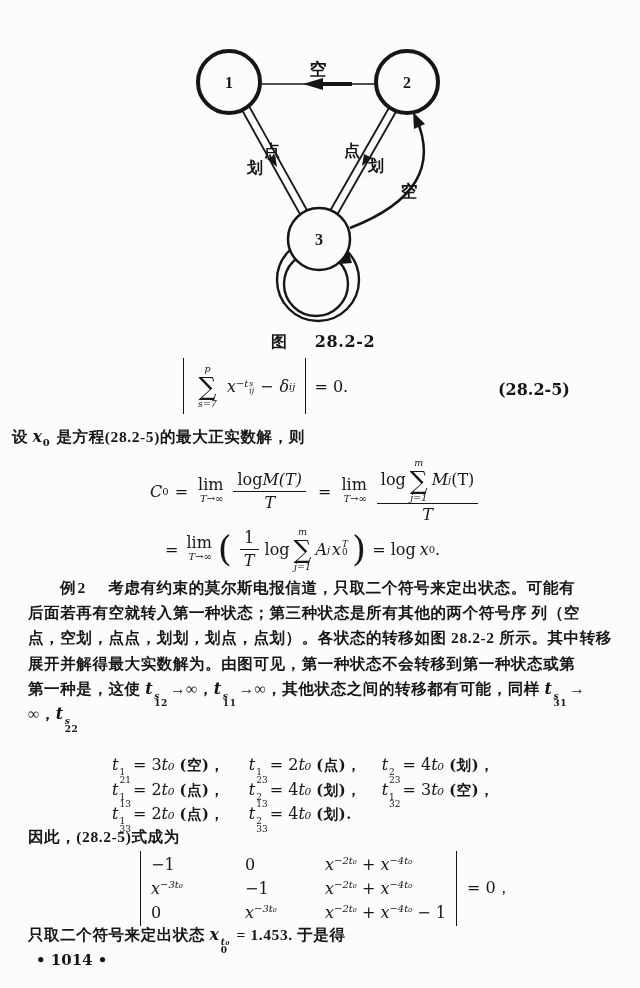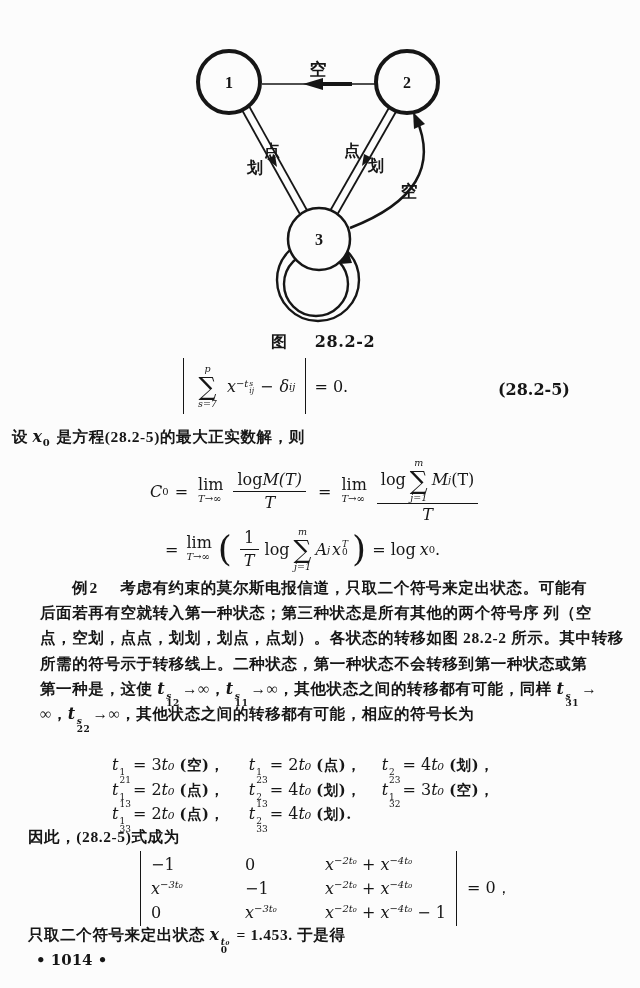--- a/index.html
+++ b/index.html
@@ -11,21 +11,21 @@
   .mvar{font-style:italic;font-family:"DejaVu Serif",serif;}
   .sup{font-size:10px;vertical-align:6px;font-style:italic;}
   .sub{font-size:10px;vertical-align:-4px;font-style:italic;}
   .ss{display:inline-flex;flex-direction:column;align-items:flex-start;line-height:0.85;
       font-size:9px;vertical-align:-5px;margin:0 2px 0 1px;font-style:italic;}
   .ss2{display:inline-flex;flex-direction:column;align-items:flex-start;line-height:0.95;
       font-size:7.5px;vertical-align:1px;margin-left:1px;font-style:italic;}
   .bigsum{display:inline-flex;flex-direction:column;align-items:center;line-height:1;margin:0 4px;}
   .bigsum .lm{font-size:9.5px;font-style:italic;}
   .bigsum .sy{font-size:25px;font-style:normal;}
-  .limst{display:inline-flex;flex-direction:column;align-items:flex-start;line-height:1.05;margin:0 4px;}
+  .limst{display:inline-flex;flex-direction:column;align-items:flex-end;line-height:1.05;margin:0 4px;}
   .limst .w{font-size:16px;}
   .limst .u{font-size:10px;font-style:italic;}
   .frac{display:inline-flex;flex-direction:column;align-items:center;margin:0 6px;line-height:1.2;}
   .frac .num{padding:0 4px 1px;}
   .frac .den{border-top:1.3px solid #161616;padding:1px 4px 0;align-self:stretch;text-align:center;}
   .vbars{display:inline-flex;align-items:center;border-left:1.4px solid #161616;
          border-right:1.4px solid #161616;padding:6px 10px;}
   .bigpar{font-size:36px;font-weight:normal;line-height:0;padding:0 2px;}
   .eqrow{display:flex;align-items:center;}
   .pline{height:25.2px;line-height:25.2px;white-space:nowrap;}
@@ -166,46 +166,46 @@
         <span>T</span>
         <span style="font-style:normal;">0</span>
       </span>
     <span class="bigpar">)</span>
     <span style="padding:0 4px;">= log</span>
     <span class="mvar">x</span>
       <span class="sub" style="font-style:normal;">0</span>
       <span>.</span>
   </div>
 
-  <div class="abs" style="left:40px;top:575px;width:592px;">
+  <div class="abs" style="left:28px;top:575px;width:592px;">
     <div class="pline cn" style="padding-left:32px;">
       <span style="letter-spacing:2px;">例2</span>
       <span style="display:inline-block;width:12px;"></span>
       <span>考虑有约束的莫尔斯电报信道，只取二个符号来定出状态。可能有</span>
     </div>
     <div class="pline cn">后面若再有空就转入第一种状态；第三种状态是所有其他的两个符号序 列（空</div>
     <div class="pline cn">点，空划，点点，划划，划点，点划）。各状态的转移如图 28.2-2 所示。其中转移</div>
-    <div class="pline cn">所需的符号示于转移线上。二种状态，第一种状态不会转移到第一种状态或第</div>
+    <div class="pline cn">展开并解得最大实数解为。由图可见，第一种状态不会转移到第一种状态或第</div>
     <div class="pline cn">
       <span>第一种是，这使 </span><span class="math"><span class="mvar">t</span><span class="ss">
             <span>s</span>
             <span style="font-style:normal;">12</span>
           </span></span><span>→∞，</span><span class="math"><span class="mvar">t</span><span class="ss">
             <span>s</span>
             <span style="font-style:normal;">11</span>
           </span></span><span>→∞，其他状态之间的转移都有可能，同样 </span><span class="math"><span class="mvar">t</span><span class="ss">
             <span>s</span>
             <span style="font-style:normal;">31</span>
           </span></span><span>→</span>
     </div>
     <div class="pline cn">
       <span>∞，</span><span class="math"><span class="mvar">t</span><span class="ss">
             <span>s</span>
             <span style="font-style:normal;text-align:center;">22</span>
-          </span></span><span>→∞，其他状态之间的转移都有可能，相应的符号长为</span>
+          </span></span>
     </div>
   </div>
 
   <div class="abs math" style="left:112px;top:753px;">
     <div class="tline">
       <span><span class="mvar">t</span><span class="ss">
             <span style="font-style:normal;">1</span>
             <span style="font-style:normal;">21</span>
           </span><span>= 3</span><span class="mvar">t₀</span> <span class="cn" style="font-size:14.5px;">(空)，</span></span>
       <span style="display:inline-block;width:14px;"></span>

